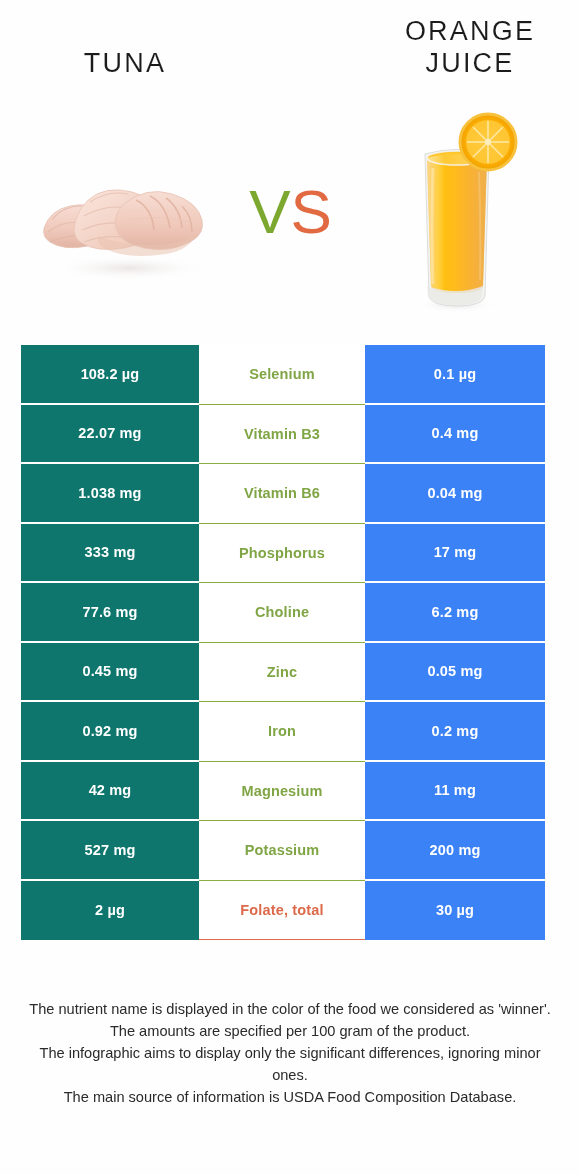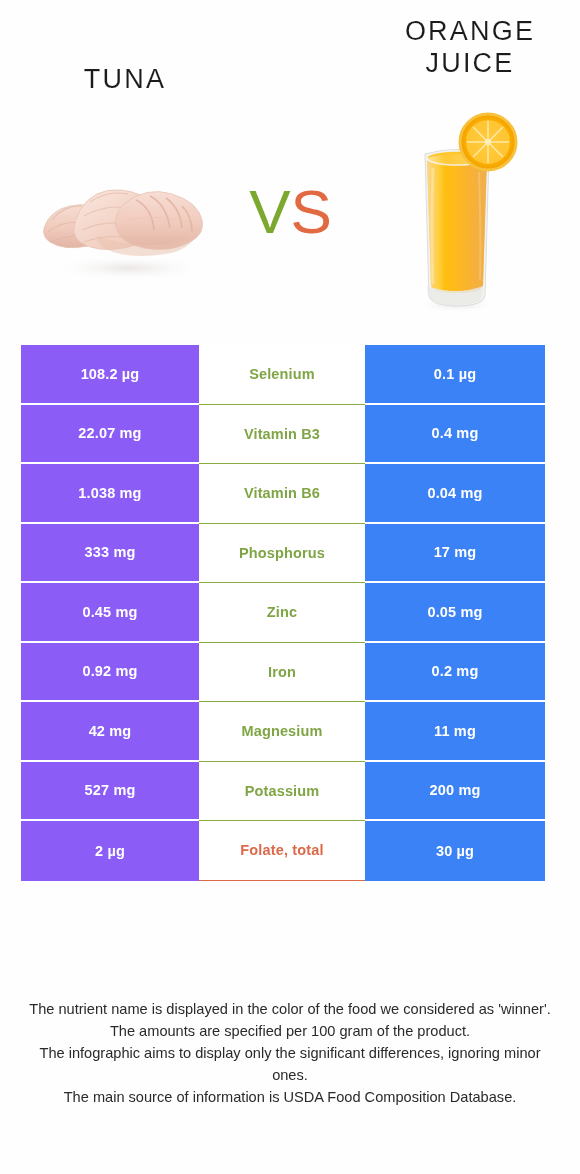--- a/index.html
+++ b/index.html
@@ -39,21 +39,21 @@
     font-weight: 300;
     font-size: 27px;
     letter-spacing: 2.2px;
     color: #1b1b1b;
     line-height: 1.18;
     text-transform: uppercase;
     -webkit-text-stroke: 0.1px #ffffff;
   }
   .title-left {
     left: 25px;
-    top: 64px;
+    top: 48px;
     width: 200px;
   }
   .title-right {
     left: 370px;
     top: 16px;
     width: 200px;
   }
 
   
   .food-left {
@@ -103,21 +103,21 @@
     display: flex;
     align-items: center;
     justify-content: center;
     font-size: 14.5px;
     font-weight: 700;
     letter-spacing: 0.15px;
     box-sizing: border-box;
   }
   .cell-left {
     width: 178px;
-    background: #8b5cf6;
+    background: #0f766e;
     color: #ffffff;
     border-bottom: 2px solid #ffffff;
   }
   .cell-right {
     width: 180px;
     background: #3b82f6;
     color: #ffffff;
     border-bottom: 2px solid #ffffff;
   }
   .cell-mid {
@@ -262,20 +262,25 @@
       <div class="cell cell-left">1.038 mg</div>
       <div class="cell cell-mid">Vitamin B6</div>
       <div class="cell cell-right">0.04 mg</div>
     </div>
     <div class="row">
       <div class="cell cell-left">333 mg</div>
       <div class="cell cell-mid">Phosphorus</div>
       <div class="cell cell-right">17 mg</div>
     </div>
     <div class="row">
+      <div class="cell cell-left">77.6 mg</div>
+      <div class="cell cell-mid">Choline</div>
+      <div class="cell cell-right">6.2 mg</div>
+    </div>
+    <div class="row">
       <div class="cell cell-left">0.45 mg</div>
       <div class="cell cell-mid">Zinc</div>
       <div class="cell cell-right">0.05 mg</div>
     </div>
     <div class="row">
       <div class="cell cell-left">0.92 mg</div>
       <div class="cell cell-mid">Iron</div>
       <div class="cell cell-right">0.2 mg</div>
     </div>
     <div class="row">

